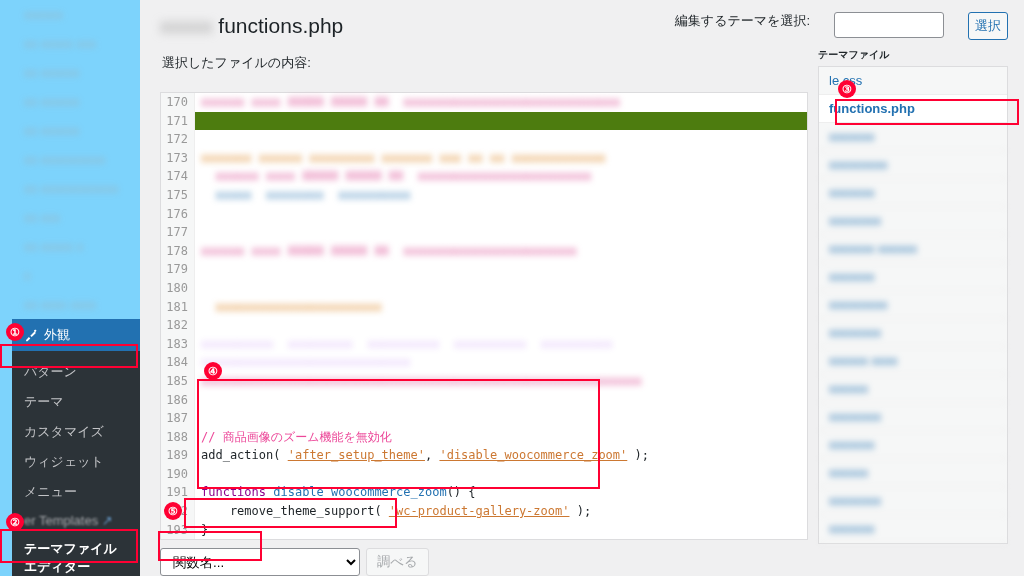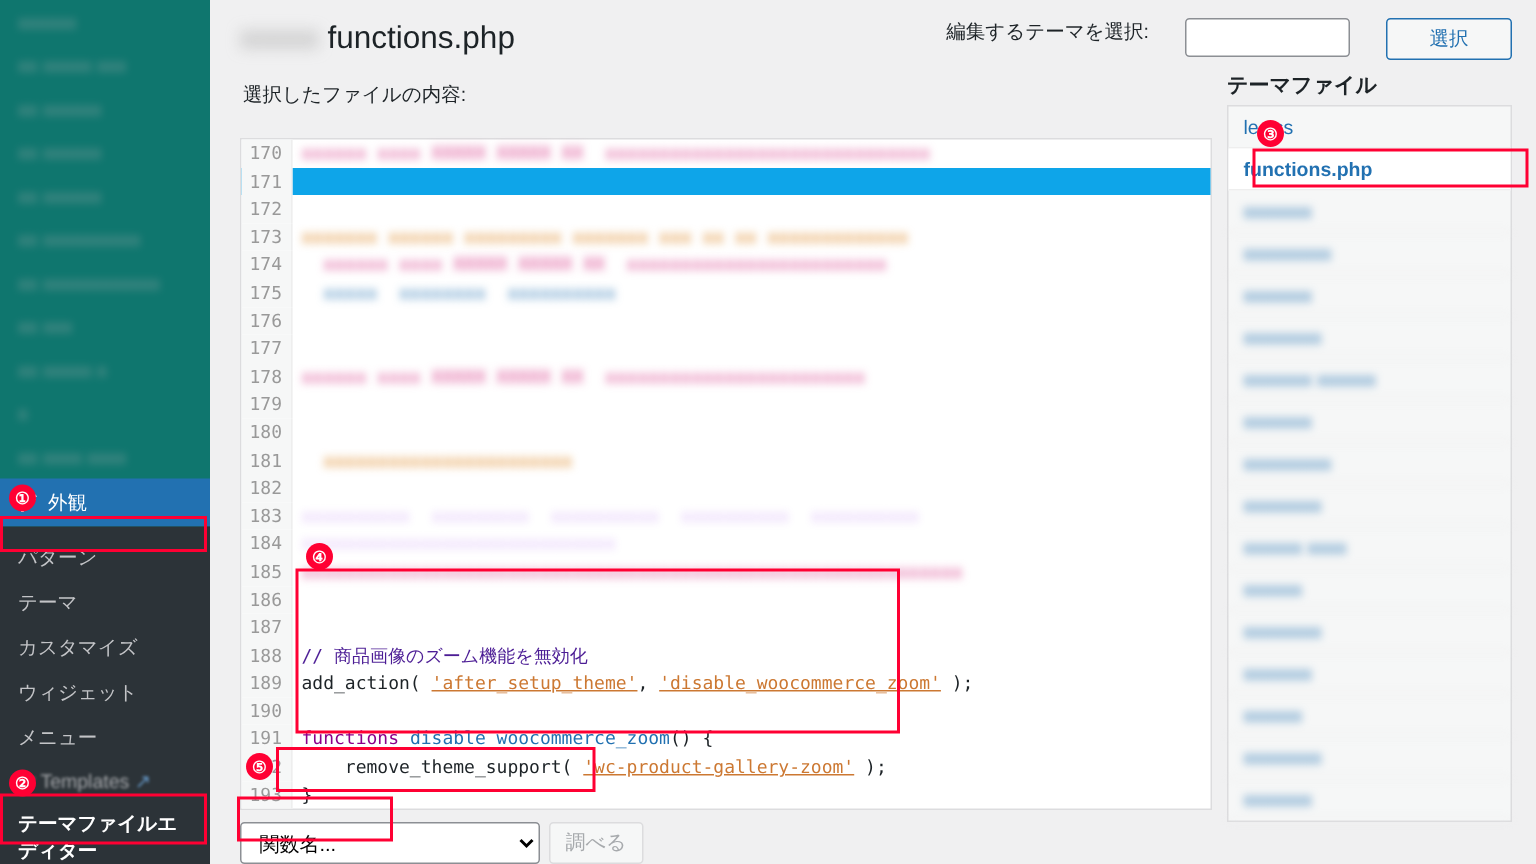--- a/index.html
+++ b/index.html
@@ -1,54 +1,54 @@
 <!DOCTYPE html>
 <html><head>
 <meta charset="utf-8">
 <style>
 * { box-sizing: border-box; margin: 0; padding: 0; }
 body { font-family: -apple-system, "Helvetica Neue", Arial, sans-serif; font-size: 13px; color: #1d2327; background: #f0f0f1; width: 1024px; height: 576px; overflow: hidden; }
 .layout { display: flex; height: 100%; }
-.sidebar { width: 140px; background: #0f766e; color: #c3c4c7; flex-shrink: 0; position: relative; }
+.sidebar { width: 140px; background: #7dd3fc; color: #c3c4c7; flex-shrink: 0; position: relative; padding-left: 12px; }
 .sb-item { padding: 7px 12px; color: #a7aaad; font-size: 13px; cursor: pointer; filter: blur(3px); opacity: 0.7; }
 .sb-item.visible { filter: none; opacity: 1; color: #fff; }
 .sb-item.active { background: #2271b1; color: #fff; font-weight: 500; display: flex; align-items: center; }
 .sb-item.active .paint { margin-right: 6px; }
 .sb-sub { background: #2c3338; padding: 6px 0; }
 .sb-sub-item { padding: 6px 12px; color: #c3c4c7; font-size: 13px; cursor: pointer; }
 .sb-sub-item.active { color: #fff; font-weight: 600; }
 .sb-sub-item.partial { filter: blur(1px); opacity: 0.8; }
 .main { flex: 1; padding: 12px 16px 12px 20px; overflow: hidden; }
 .header { display: flex; justify-content: space-between; align-items: center; margin-bottom: 8px; }
 .title { font-size: 21px; font-weight: 400; color: #1d2327; }
 .title .blur { filter: blur(5px); color: #999; }
 .theme-select { display: flex; align-items: flex-start; gap: 24px; font-size: 13px; }
 .theme-select select { height: 26px; min-width: 110px; border: 1px solid #8c8f94; border-radius: 3px; background: #fff; padding: 0 20px 0 8px; color: transparent; }
-.btn { border: 1px solid #2271b1; border-radius: 3px; background: #f6f7f7; color: #2271b1; padding: 4px 28px; font-size: 13px; cursor: pointer; }
+.btn { border: 1px solid #2271b1; border-radius: 3px; background: #f6f7f7; color: #2271b1; padding: 4px 6px; font-size: 13px; cursor: pointer; }
 .subtitle { font-size: 13px; margin: 6px 0 20px 2px; }
 .content-row { display: flex; gap: 10px; }
 .editor-col { flex: 1; }
 .code-editor { border: 1px solid #dcdcde; background: #fff; font-family: Menlo, Consolas, monospace; font-size: 12px; line-height: 1.55; }
 .code-line { display: flex; }
-.code-line.hl { background: #0ea5e9; }
+.code-line.hl { background: #4d7c0f; }
 .ln { width: 34px; text-align: right; padding-right: 6px; color: #999; background: #f6f7f7; border-right: 1px solid #eee; flex-shrink: 0; user-select: none; }
 .code { padding: 0 6px; white-space: pre; flex: 1; }
 .blur-pink { filter: blur(3px); color: #d63384; }
 .blur-blue { filter: blur(3px); color: #2271b1; }
 .blur-orange { filter: blur(3px); color: #d97706; }
 .blur-purple { filter: blur(3px); color: #9333ea; opacity: 0.35; }
-.c-comment { color: #4c1d95; }
+.c-comment { color: #ec4899; }
 .c-kw { color: #8b008b; }
 .c-fn { color: #2271b1; }
 .c-str { color: #cc7832; text-decoration: underline; }
 .lookup { margin-top: 8px; display: flex; gap: 6px; align-items: center; }
 .lookup select { height: 28px; width: 200px; border: 1px solid #8c8f94; border-radius: 3px; padding: 0 8px; background: #fff; }
 .lookup .lbtn { border: 1px solid #dcdcde; background: #f6f7f7; color: #a7aaad; padding: 4px 10px; border-radius: 3px; }
 .files-col { width: 190px; }
-.files-title { font-size: 14px; font-weight: 700; margin-bottom: 4px; }
+.files-title { font-size: 10px; font-weight: 700; margin-bottom: 4px; }
 .files-list { background: #f6f7f7; border: 1px solid #dcdcde; }
 .file-item { padding: 6px 10px; font-size: 13px; color: #2271b1; border-bottom: 1px solid #eee; cursor: pointer; }
 .file-item.blur { filter: blur(3px); }
 .file-item.active { background: #fff; color: #2271b1; font-weight: 600; }
 .anno { position: absolute; background: #ff0033; color: #fff; font-size: 11px; font-weight: 700; width: 18px; height: 18px; border-radius: 50%; display: flex; align-items: center; justify-content: center; z-index: 50; pointer-events: none; }
 .anno-box { position: absolute; border: 2px solid #ff0033; z-index: 49; pointer-events: none; }
 .paint { display: inline-block; width: 14px; height: 14px; }
 </style>
 </head>
 <body>

